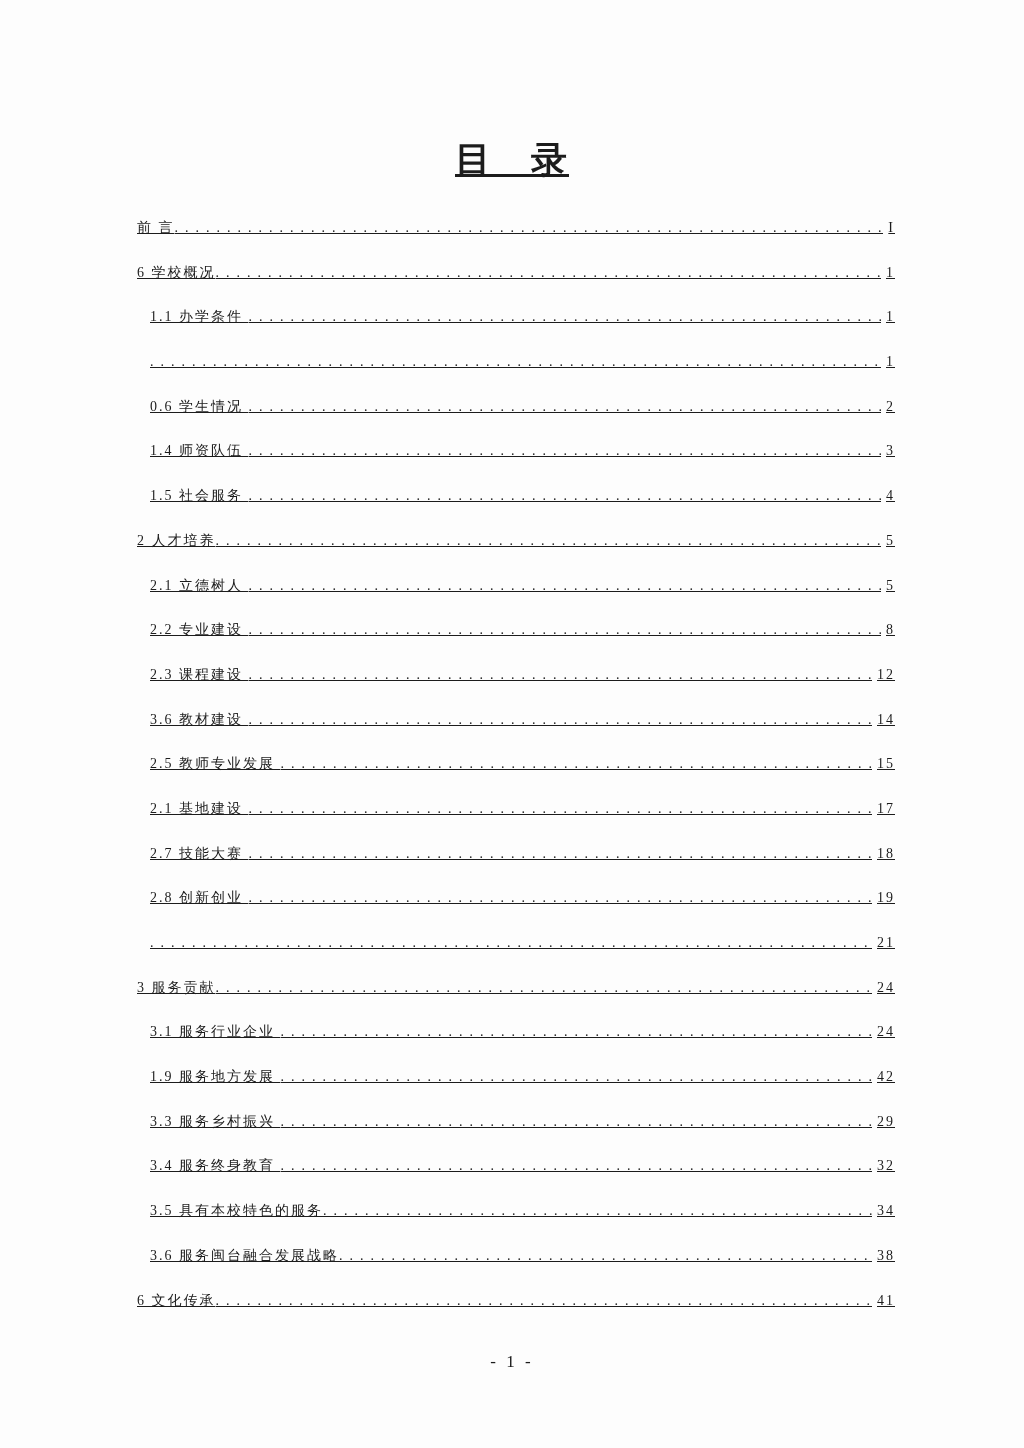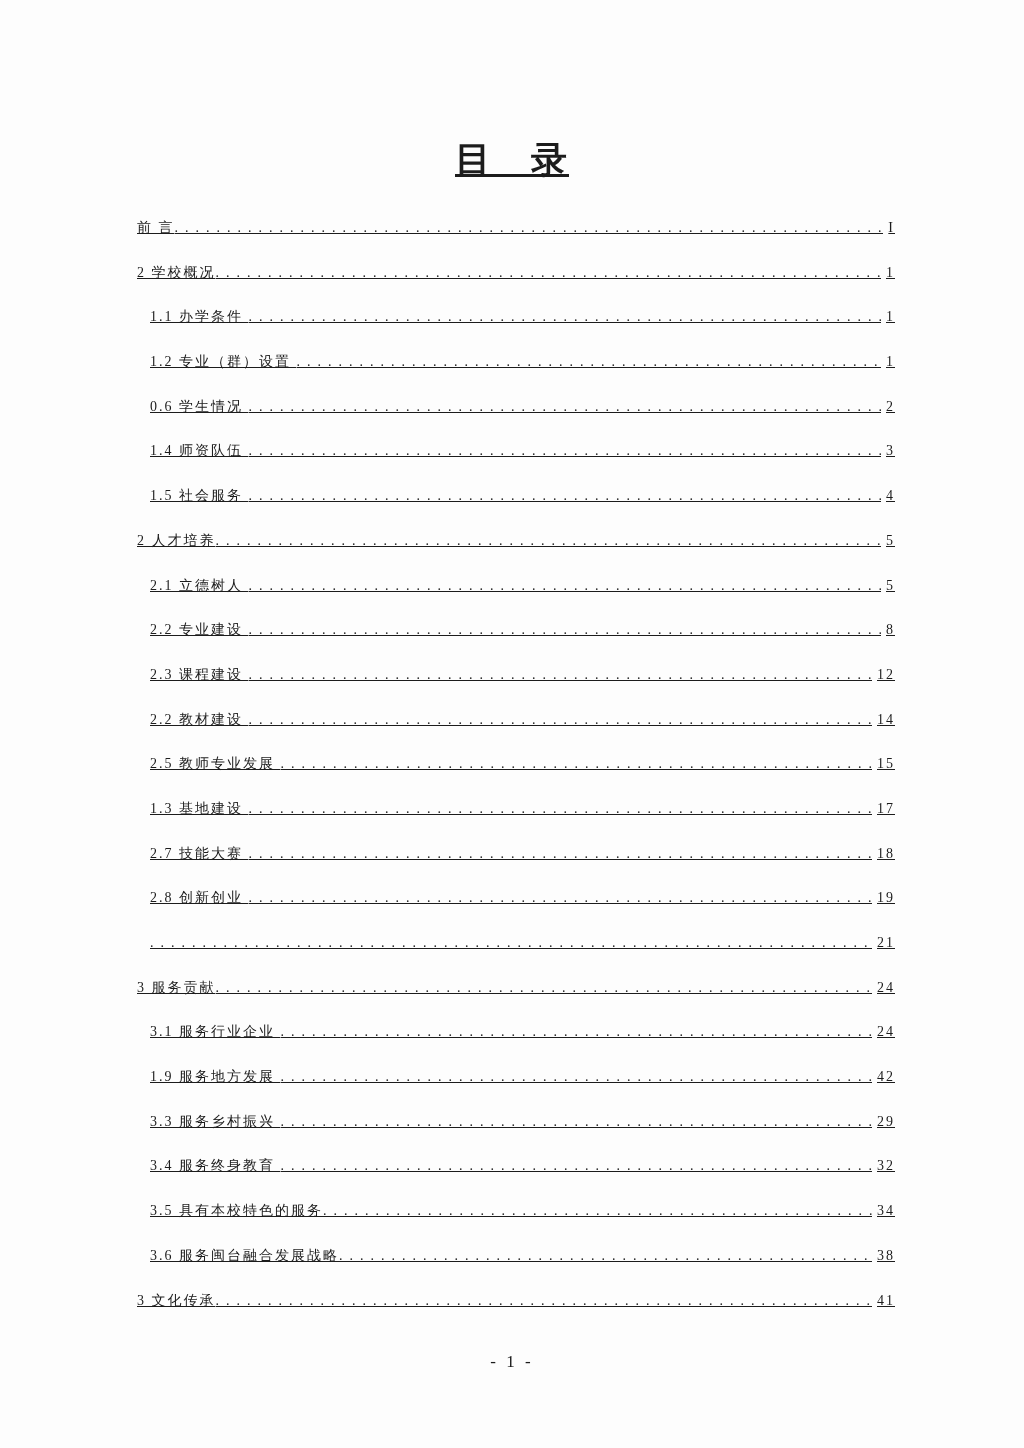--- a/index.html
+++ b/index.html
@@ -78,31 +78,30 @@
 
   <h1 class="page-title">目　录</h1>
 
   <div class="toc">
       <div class="toc-row level-1">
     <span class="toc-label">前 言</span>
     <span class="toc-dots">................................................................................................................................................................</span>
     <span class="toc-page">I</span>
   </div>
       <div class="toc-row level-1">
-    <span class="toc-label">2 学校概况</span>
+    <span class="toc-label">6 学校概况</span>
     <span class="toc-dots">................................................................................................................................................................</span>
     <span class="toc-page">1</span>
   </div>
       <div class="toc-row level-2">
     <span class="toc-label">1.1 办学条件 </span>
     <span class="toc-dots">................................................................................................................................................................</span>
     <span class="toc-page">1</span>
   </div>
       <div class="toc-row level-2">
-    <span class="toc-label">1.2 专业（群）设置 </span>
     <span class="toc-dots">................................................................................................................................................................</span>
     <span class="toc-page">1</span>
   </div>
       <div class="toc-row level-2">
     <span class="toc-label">0.6 学生情况 </span>
     <span class="toc-dots">................................................................................................................................................................</span>
     <span class="toc-page">2</span>
   </div>
       <div class="toc-row level-2">
     <span class="toc-label">1.4 师资队伍 </span>
@@ -128,31 +127,31 @@
     <span class="toc-label">2.2 专业建设 </span>
     <span class="toc-dots">................................................................................................................................................................</span>
     <span class="toc-page">8</span>
   </div>
       <div class="toc-row level-2">
     <span class="toc-label">2.3 课程建设 </span>
     <span class="toc-dots">................................................................................................................................................................</span>
     <span class="toc-page">12</span>
   </div>
       <div class="toc-row level-2">
-    <span class="toc-label">2.2 教材建设 </span>
+    <span class="toc-label">3.6 教材建设 </span>
     <span class="toc-dots">................................................................................................................................................................</span>
     <span class="toc-page">14</span>
   </div>
       <div class="toc-row level-2">
     <span class="toc-label">2.5 教师专业发展 </span>
     <span class="toc-dots">................................................................................................................................................................</span>
     <span class="toc-page">15</span>
   </div>
       <div class="toc-row level-2">
-    <span class="toc-label">1.3 基地建设 </span>
+    <span class="toc-label">2.1 基地建设 </span>
     <span class="toc-dots">................................................................................................................................................................</span>
     <span class="toc-page">17</span>
   </div>
       <div class="toc-row level-2">
     <span class="toc-label">2.7 技能大赛 </span>
     <span class="toc-dots">................................................................................................................................................................</span>
     <span class="toc-page">18</span>
   </div>
       <div class="toc-row level-2">
     <span class="toc-label">2.8 创新创业 </span>
@@ -192,20 +191,20 @@
     <span class="toc-label">3.5 具有本校特色的服务</span>
     <span class="toc-dots">................................................................................................................................................................</span>
     <span class="toc-page">34</span>
   </div>
       <div class="toc-row level-2">
     <span class="toc-label">3.6 服务闽台融合发展战略</span>
     <span class="toc-dots">................................................................................................................................................................</span>
     <span class="toc-page">38</span>
   </div>
       <div class="toc-row level-1">
-    <span class="toc-label">3 文化传承</span>
+    <span class="toc-label">6 文化传承</span>
     <span class="toc-dots">................................................................................................................................................................</span>
     <span class="toc-page">41</span>
   </div>
     </div>
 
   <div class="page-footer">- 1 -</div>
 </div>
 
 </body></html>

